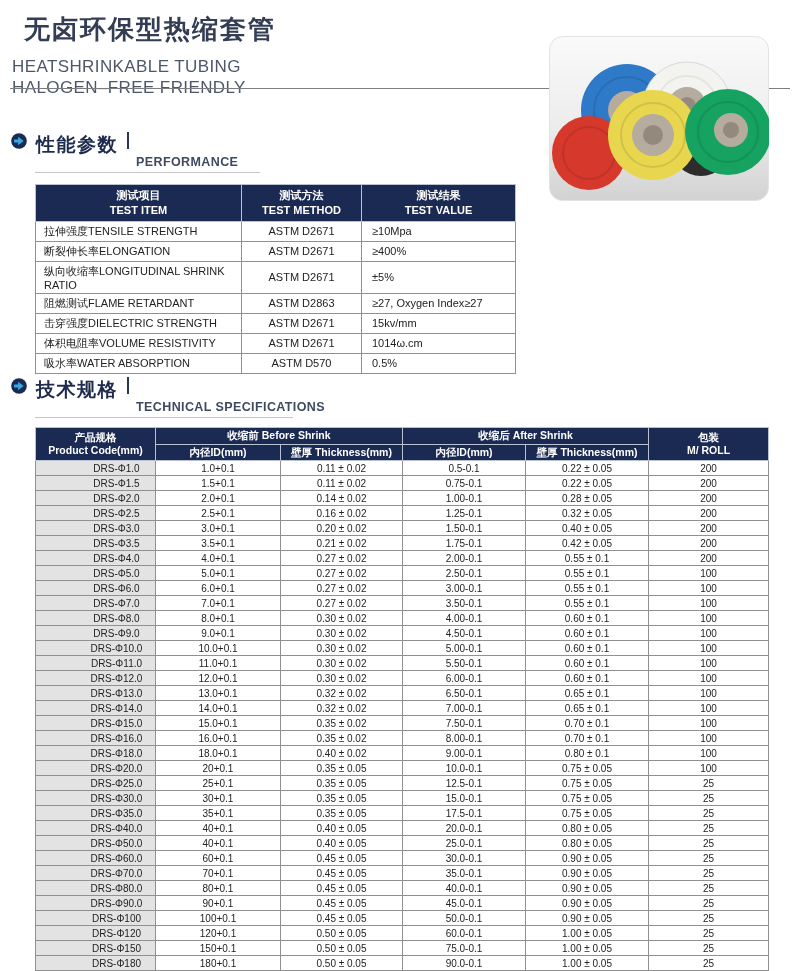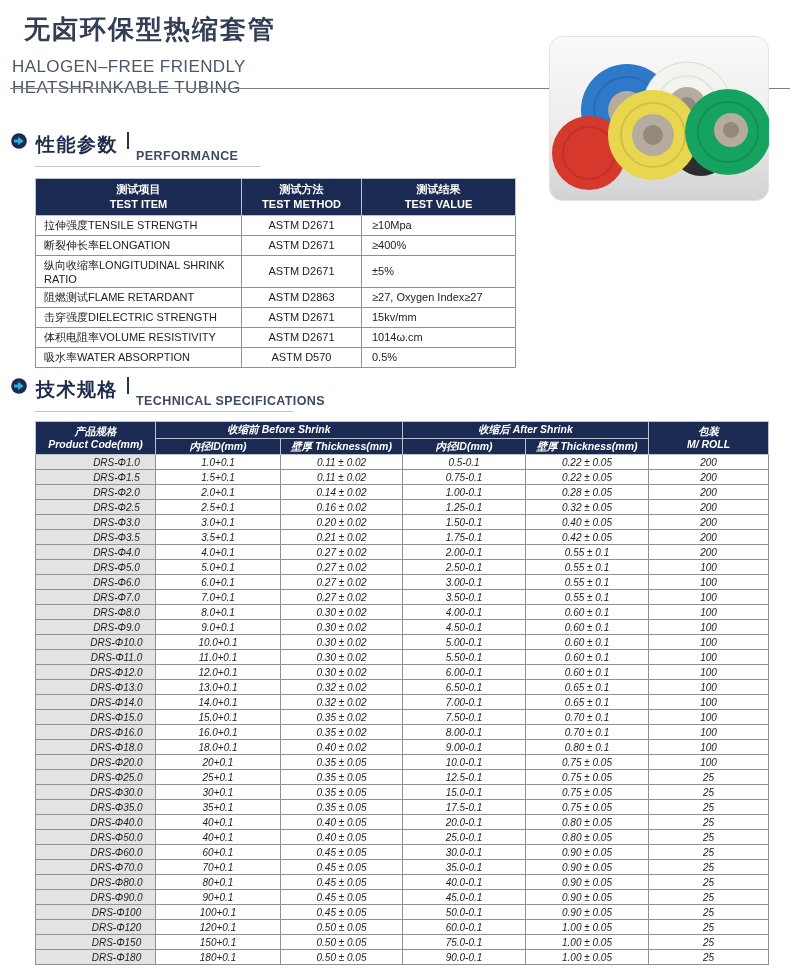--- a/index.html
+++ b/index.html
@@ -19,21 +19,21 @@
   .photo svg { display:block; }
 
   
   .section { position:absolute; left:10px; width:780px; }
   .section-perf { top:132px; }
   .section-specs { top:377px; }
   .heading { display:flex; align-items:flex-start; }
   .heading .arrow-icon { width:18px; height:18px; margin-right:8px; flex:0 0 auto; }
   .heading .zh { font-size:19px; font-weight:bold; color:#1e2b4d; letter-spacing:1.5px; }
   .heading .sep { width:2px; height:17px; background:#2a3650; margin:0 7px 0 9px; }
-  .heading .en { font-size:12.5px; font-weight:bold; color:#3e4a60; letter-spacing:0.4px; margin-top:17px; }
+  .heading .en { font-size:12.5px; font-weight:bold; color:#3e4a60; letter-spacing:0.4px; margin-top:23px; }
   .heading-underline { margin:3px 0 0 25px; border-bottom:1px solid #c6c6c6; height:0; }
   .u-perf { width:225px; }
   .u-specs { width:258px; }
 
   
   table { border-collapse:collapse; table-layout:fixed; background:#fff; }
   thead th {
     background:#1b2a52; color:#ffffff; font-weight:bold;
     border:1px solid #bac1d0; text-align:center; vertical-align:middle;
   }
@@ -42,34 +42,34 @@
 
   
   .perf-table { width:480px; margin:11px 0 0 25px; border:1px solid #8c8c8c; }
   .perf-table thead th { font-size:11px; line-height:1.35; padding:3px 2px; }
   .perf-table tbody td { font-size:11px; height:15px; padding:2px 8px; }
   .perf-table td.c0 { text-align:left; }
   .perf-table td.c1 { text-align:center;margin-top:8px; }
   .perf-table td.c2 { text-align:left; padding-left:10px; }
 
   
-  .spec-table { width:733px; margin:9px 0 12px 25px; border:1px solid #8c8c8c;font-style:italic; }
+  .spec-table { width:733px; margin:9px 0 12px 25px; border:1px solid #8c8c8c; }
   .spec-table thead th { font-size:10.5px; line-height:1.3; padding:1px 2px; }
   .spec-table tbody td { font-size:10px; height:12px; padding:1px 2px; text-align:center; }
   .spec-table td.prod { background:#e3e3e3;padding-left:44px; }
 </style>
 </head>
 <body>
 
 <div class="page">
 
   <div class="title-block">
     <h1 class="title-zh">无卤环保型热缩套管</h1>
+    <div class="subtitle-line">HEATSHRINKABLE TUBING</div>
     <div class="subtitle-line">HALOGEN–FREE FRIENDLY</div>
-    <div class="subtitle-line">HEATSHRINKABLE TUBING</div>
   </div>
   <div class="title-rule"></div>
 
   <div class="photo">
     <svg width="220" height="165" viewBox="0 0 220 165">
       <defs>
         <linearGradient id="photoBg" x1="0" y1="0" x2="0" y2="1">
           <stop offset="0" stop-color="#fafafa"></stop>
           <stop offset="0.55" stop-color="#ececec"></stop>
           <stop offset="1" stop-color="#d2d2d2"></stop>

